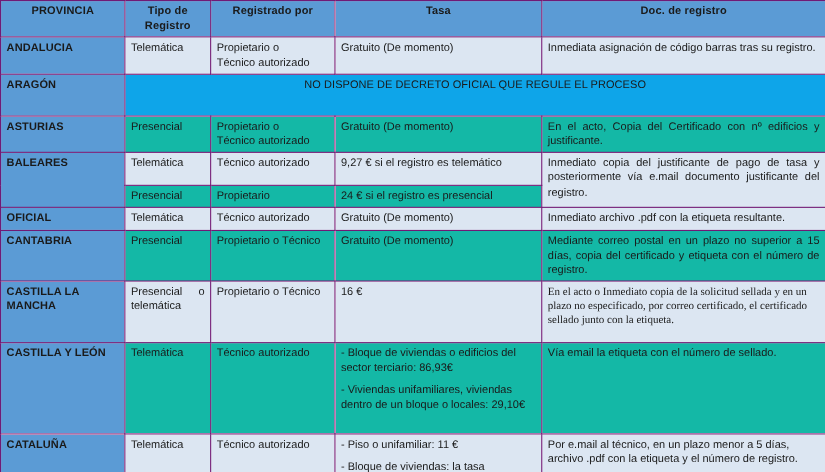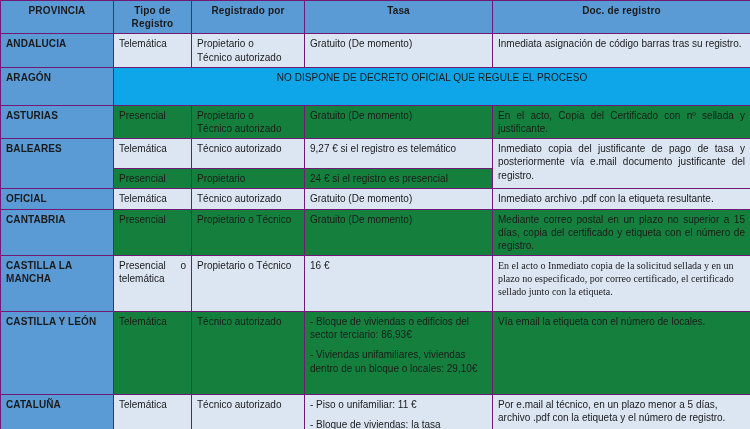--- a/index.html
+++ b/index.html
@@ -57,21 +57,21 @@
     color: #ffffff;
     font-weight: bold;
     font-size: 8.4px;
     text-align: left;
     letter-spacing: .1px;
     border-color: #ffffff;
   }
 
   
   .tint-a { background: #dce6f2; }
-  .tint-b { background: #15803d; }
+  .tint-b { background: #14b8a6; }
   .justify { text-align: justify; text-justify: inter-word; }
   .mid { vertical-align: middle; }
   .bot { vertical-align: bottom; }
 
   .nodecreto {
     text-align: center;
     vertical-align: middle;
     font-size: 8.3px;
     background: #0ea5e9;
     letter-spacing: .05px;
@@ -117,21 +117,21 @@
         <td class="prov mid">ARAGÓN</td>
         <td class="nodecreto" colspan="4">NO DISPONE DE DECRETO OFICIAL QUE REGULE EL PROCESO</td>
       </tr>
 
       <tr style="height:25px">
         <td class="prov">ASTURIAS</td>
         <td class="tint-b">Presencial</td>
         <td class="tint-b" style="white-space:pre-line">Propietario o
 Técnico autorizado</td>
         <td class="tint-b">Gratuito (De momento)</td>
-        <td class="tint-b justify">En el acto, Copia del Certificado con nº sellada y justificante.</td>
+        <td class="tint-b justify">En el acto, Copia del Certificado con nº edificios y justificante.</td>
       </tr>
 
       <tr style="height:30px">
         <td class="prov" rowspan="2">BALEARES</td>
         <td class="tint-a">Telemática</td>
         <td class="tint-a">Técnico autorizado</td>
         <td class="tint-a bot">9,27 € si el registro es telemático</td>
         <td class="tint-a justify" rowspan="2">Inmediato copia del justificante de pago de tasa y posteriormente vía e.mail documento justificante del registro.</td>
       </tr>
       <tr style="height:14px">
@@ -165,21 +165,21 @@
       </tr>
 
       <tr style="height:60px">
         <td class="prov">CASTILLA Y LEÓN</td>
         <td class="tint-b">Telemática</td>
         <td class="tint-b">Técnico autorizado</td>
         <td class="tint-b pad-top">
           <div class="p">- Bloque de viviendas o edificios del sector terciario: 86,93€</div>
           <div class="p">- Viviendas unifamiliares, viviendas dentro de un bloque o locales: 29,10€</div>
         </td>
-        <td class="tint-b">Vía email la etiqueta con el número de locales.</td>
+        <td class="tint-b">Vía email la etiqueta con el número de sellado.</td>
       </tr>
 
       <tr style="height:127px">
         <td class="prov">CATALUÑA</td>
         <td class="tint-a">Telemática</td>
         <td class="tint-a">Técnico autorizado</td>
         <td class="tint-a pad-top">
           <div class="p">- Piso o unifamiliar: 11 €</div>
           <div class="p">- Bloque de viviendas: la tasa proporcional al número de viviendas del bloque según esta relación: T = 4,90*H + 5,20, donde T será la tasa y H el número de viviendas del bloque.</div>
           <div class="p">- Local u oficina: 10 € + 0,1 €/m2.</div>

